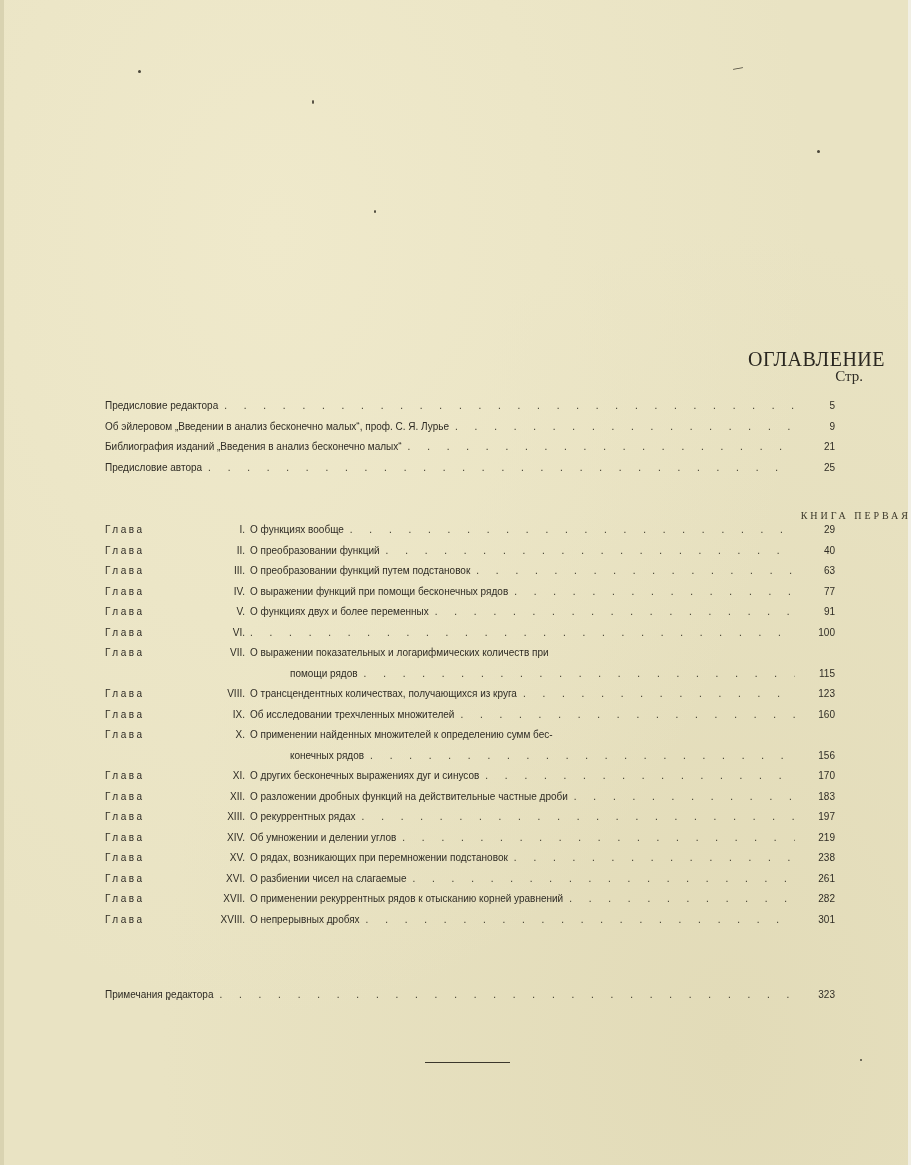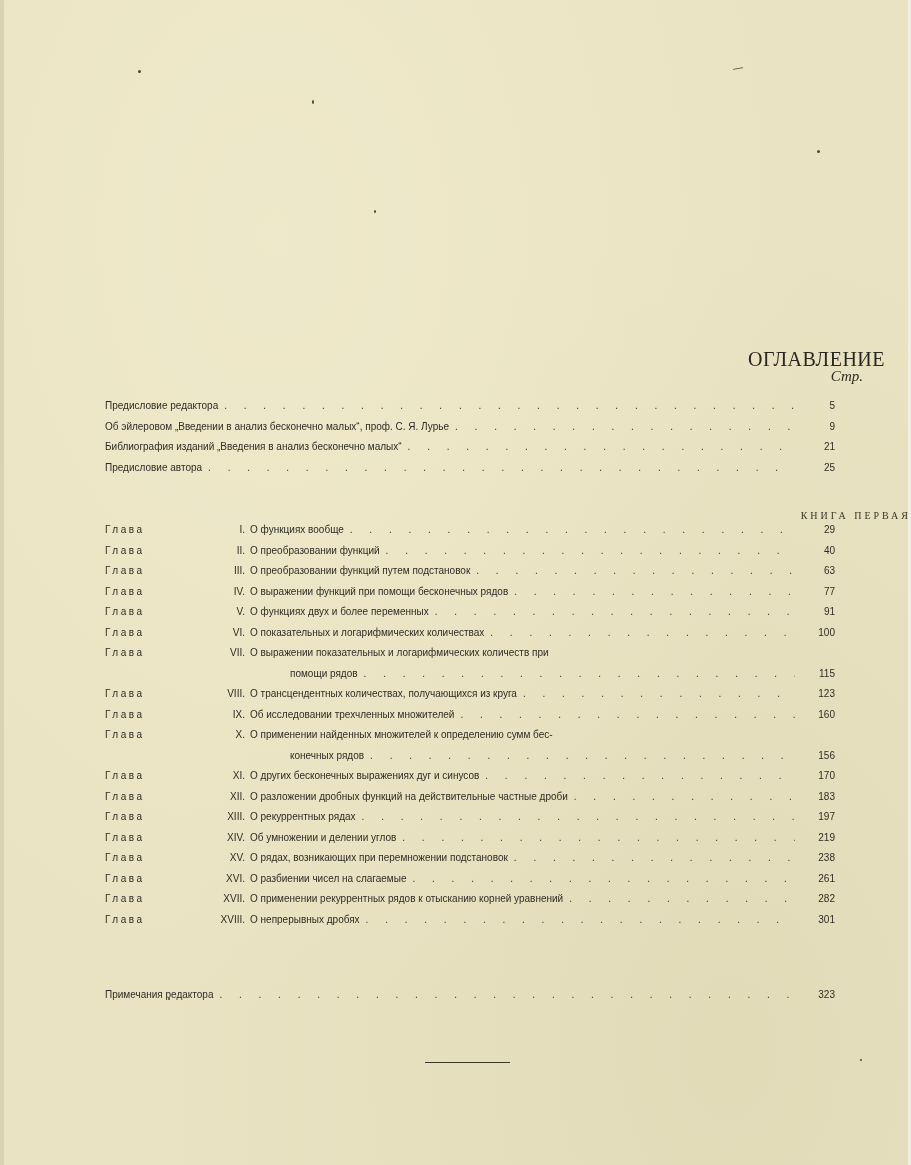--- a/index.html
+++ b/index.html
@@ -44,21 +44,20 @@
       text-align: right;
       font-size: 20px;
       letter-spacing: 0.5px;
       font-family: Liberation Serif, serif;
       color: #2a2720;
     }
     .page-col-label {
       position: absolute;
       right: 48px;
       top: 368px;
-      font-style: italic;
       font-size: 15px;
       color: #2f2c25;
     }
     .toc {
       position: absolute;
       left: 105px;
       width: 730px;
       font-size: 10px;
       font-family: "Liberation Sans Narrow", "Liberation Sans", sans-serif;
     }
@@ -210,21 +209,20 @@
         <div class="fill">
           <span class="t">О функциях двух и более переменных</span>
           <span class="dots">. . . . . . . . . . . . . . . . . . . . . . . . . . . . . . . . . . . . . . . . . . . . .</span>
         </div>
         <span class="pg">91</span>
       </div>
       <div class="row">
         <span class="chap-word">Глава</span>
         <span class="chap-num">VI.</span>
         <div class="fill">
-          <span class="t">О показательных и логарифмических количествах</span>
           <span class="dots">. . . . . . . . . . . . . . . . . . . . . . . . . . . . . . . . . . . . . . . . . . . . .</span>
         </div>
         <span class="pg">100</span>
       </div>
       <div class="row">
         <span class="chap-word">Глава</span>
         <span class="chap-num">VII.</span>
         <div class="fill">
           <span class="t">О выражении показательных и логарифмических количеств при</span>
         </div>

